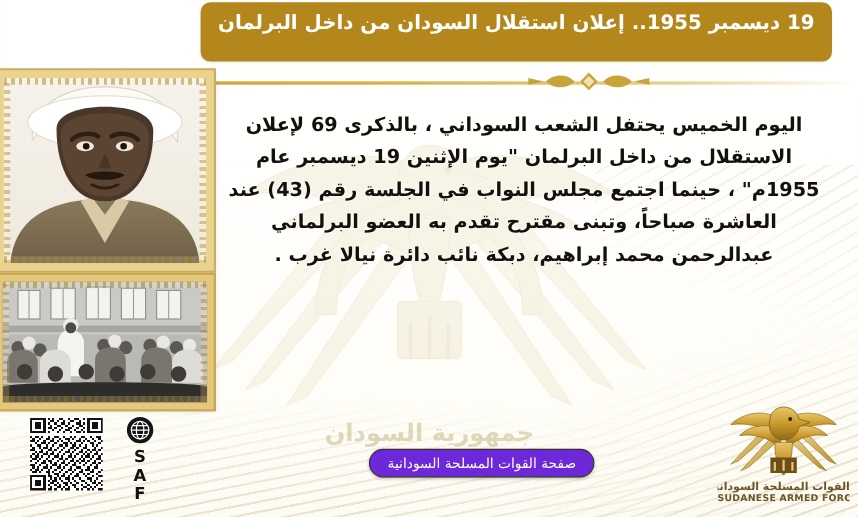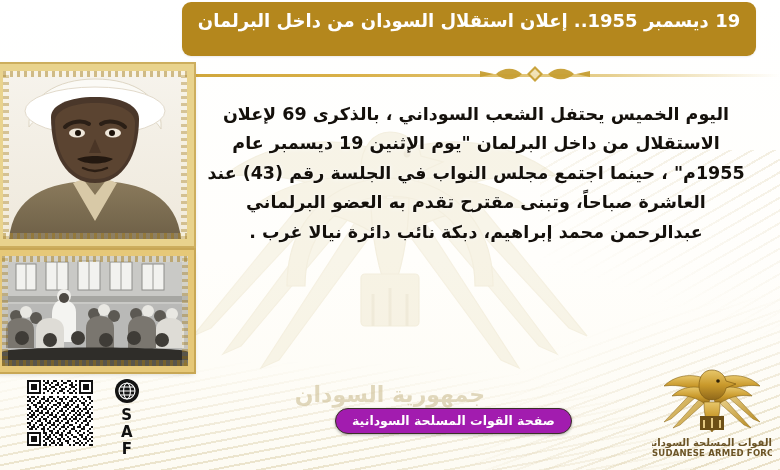--- a/index.html
+++ b/index.html
@@ -106,23 +106,23 @@
   .body-text{
     position:absolute;right:26px;top:100px;width:556px;
     text-align:center;color:#14100b;
     font-size:17.5px;font-weight:700;line-height:1.68;
     text-shadow:0 0 2px rgba(255,255,255,.95),0 0 5px rgba(255,255,255,.8);
   }
 
   
   .caption-pill{
     position:absolute;left:335px;top:408px;
-    background:#a21caf;border-radius:14px;
+    background:#6d28d9;border-radius:14px;
     padding:4px 16px 5px 16px;
-    color:#ffffff;font-size:12.5px;font-weight:700;letter-spacing:.2px;
+    color:#ffffff;font-size:12.5px;font-weight:400;letter-spacing:.2px;
     border:1px solid #3a3128;
     box-shadow:0 1px 3px rgba(0,0,0,.3);
   }
 
   
   .qr-wrap{position:absolute;left:27px;top:380px;width:66px;height:66px;background:#fff;}
   .saf-wrap{position:absolute;left:110px;top:378px;width:34px;text-align:center;}
   .saf-globe{width:26px;height:26px;margin:0 auto;display:block;}
   .saf-letters{
     margin-top:3px;color:#111;font-weight:800;font-size:15px;line-height:1.12;

